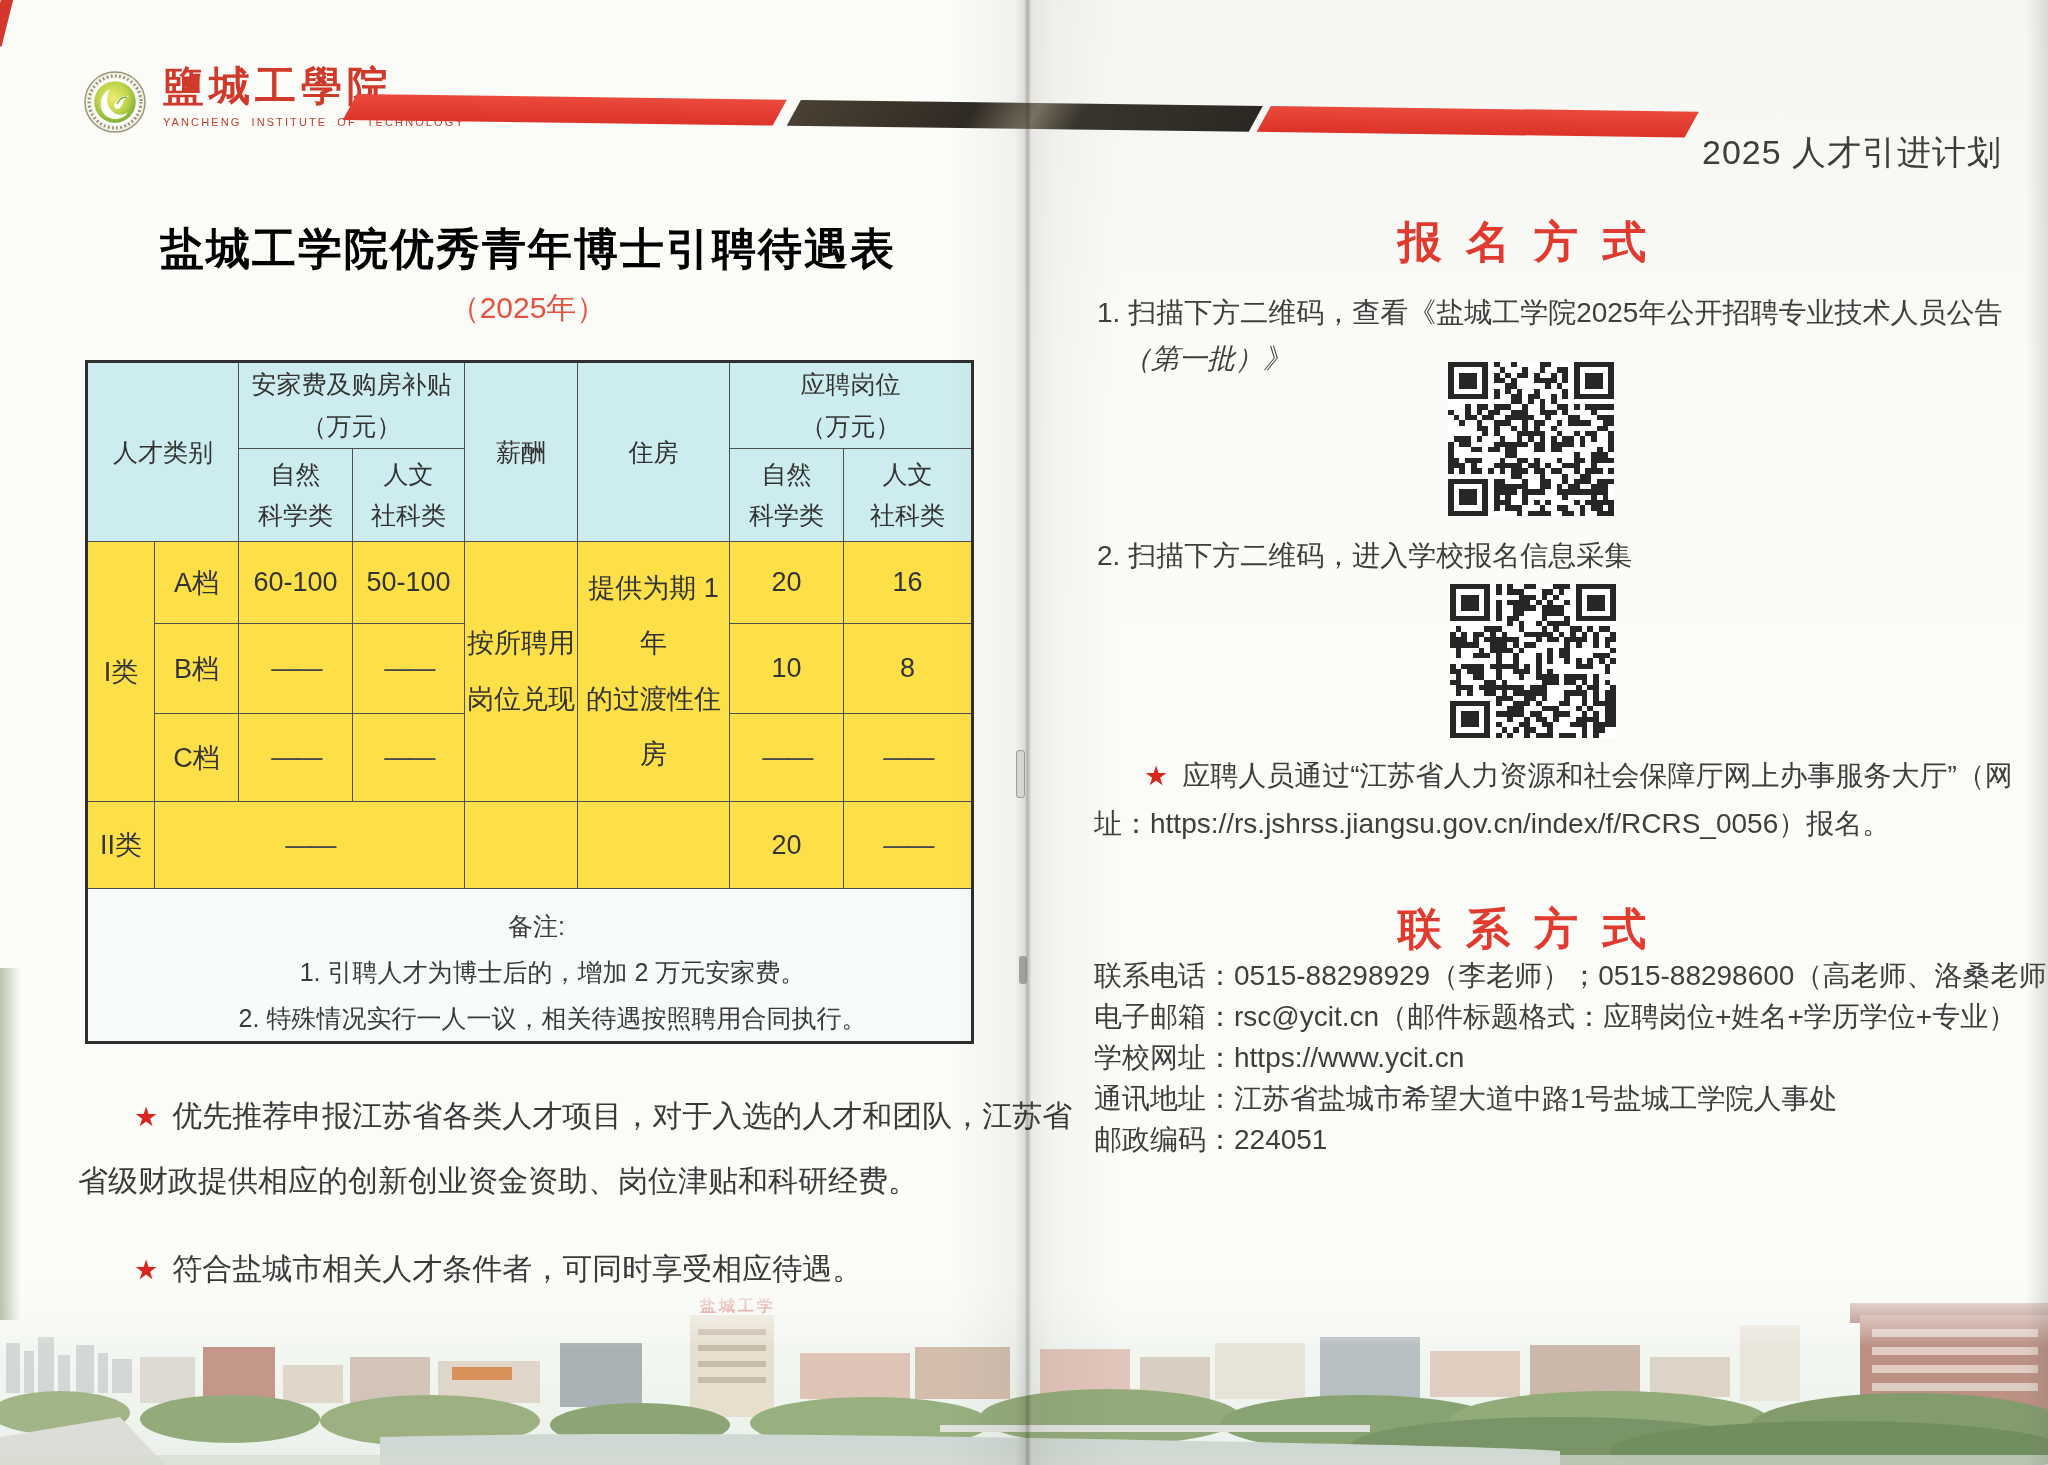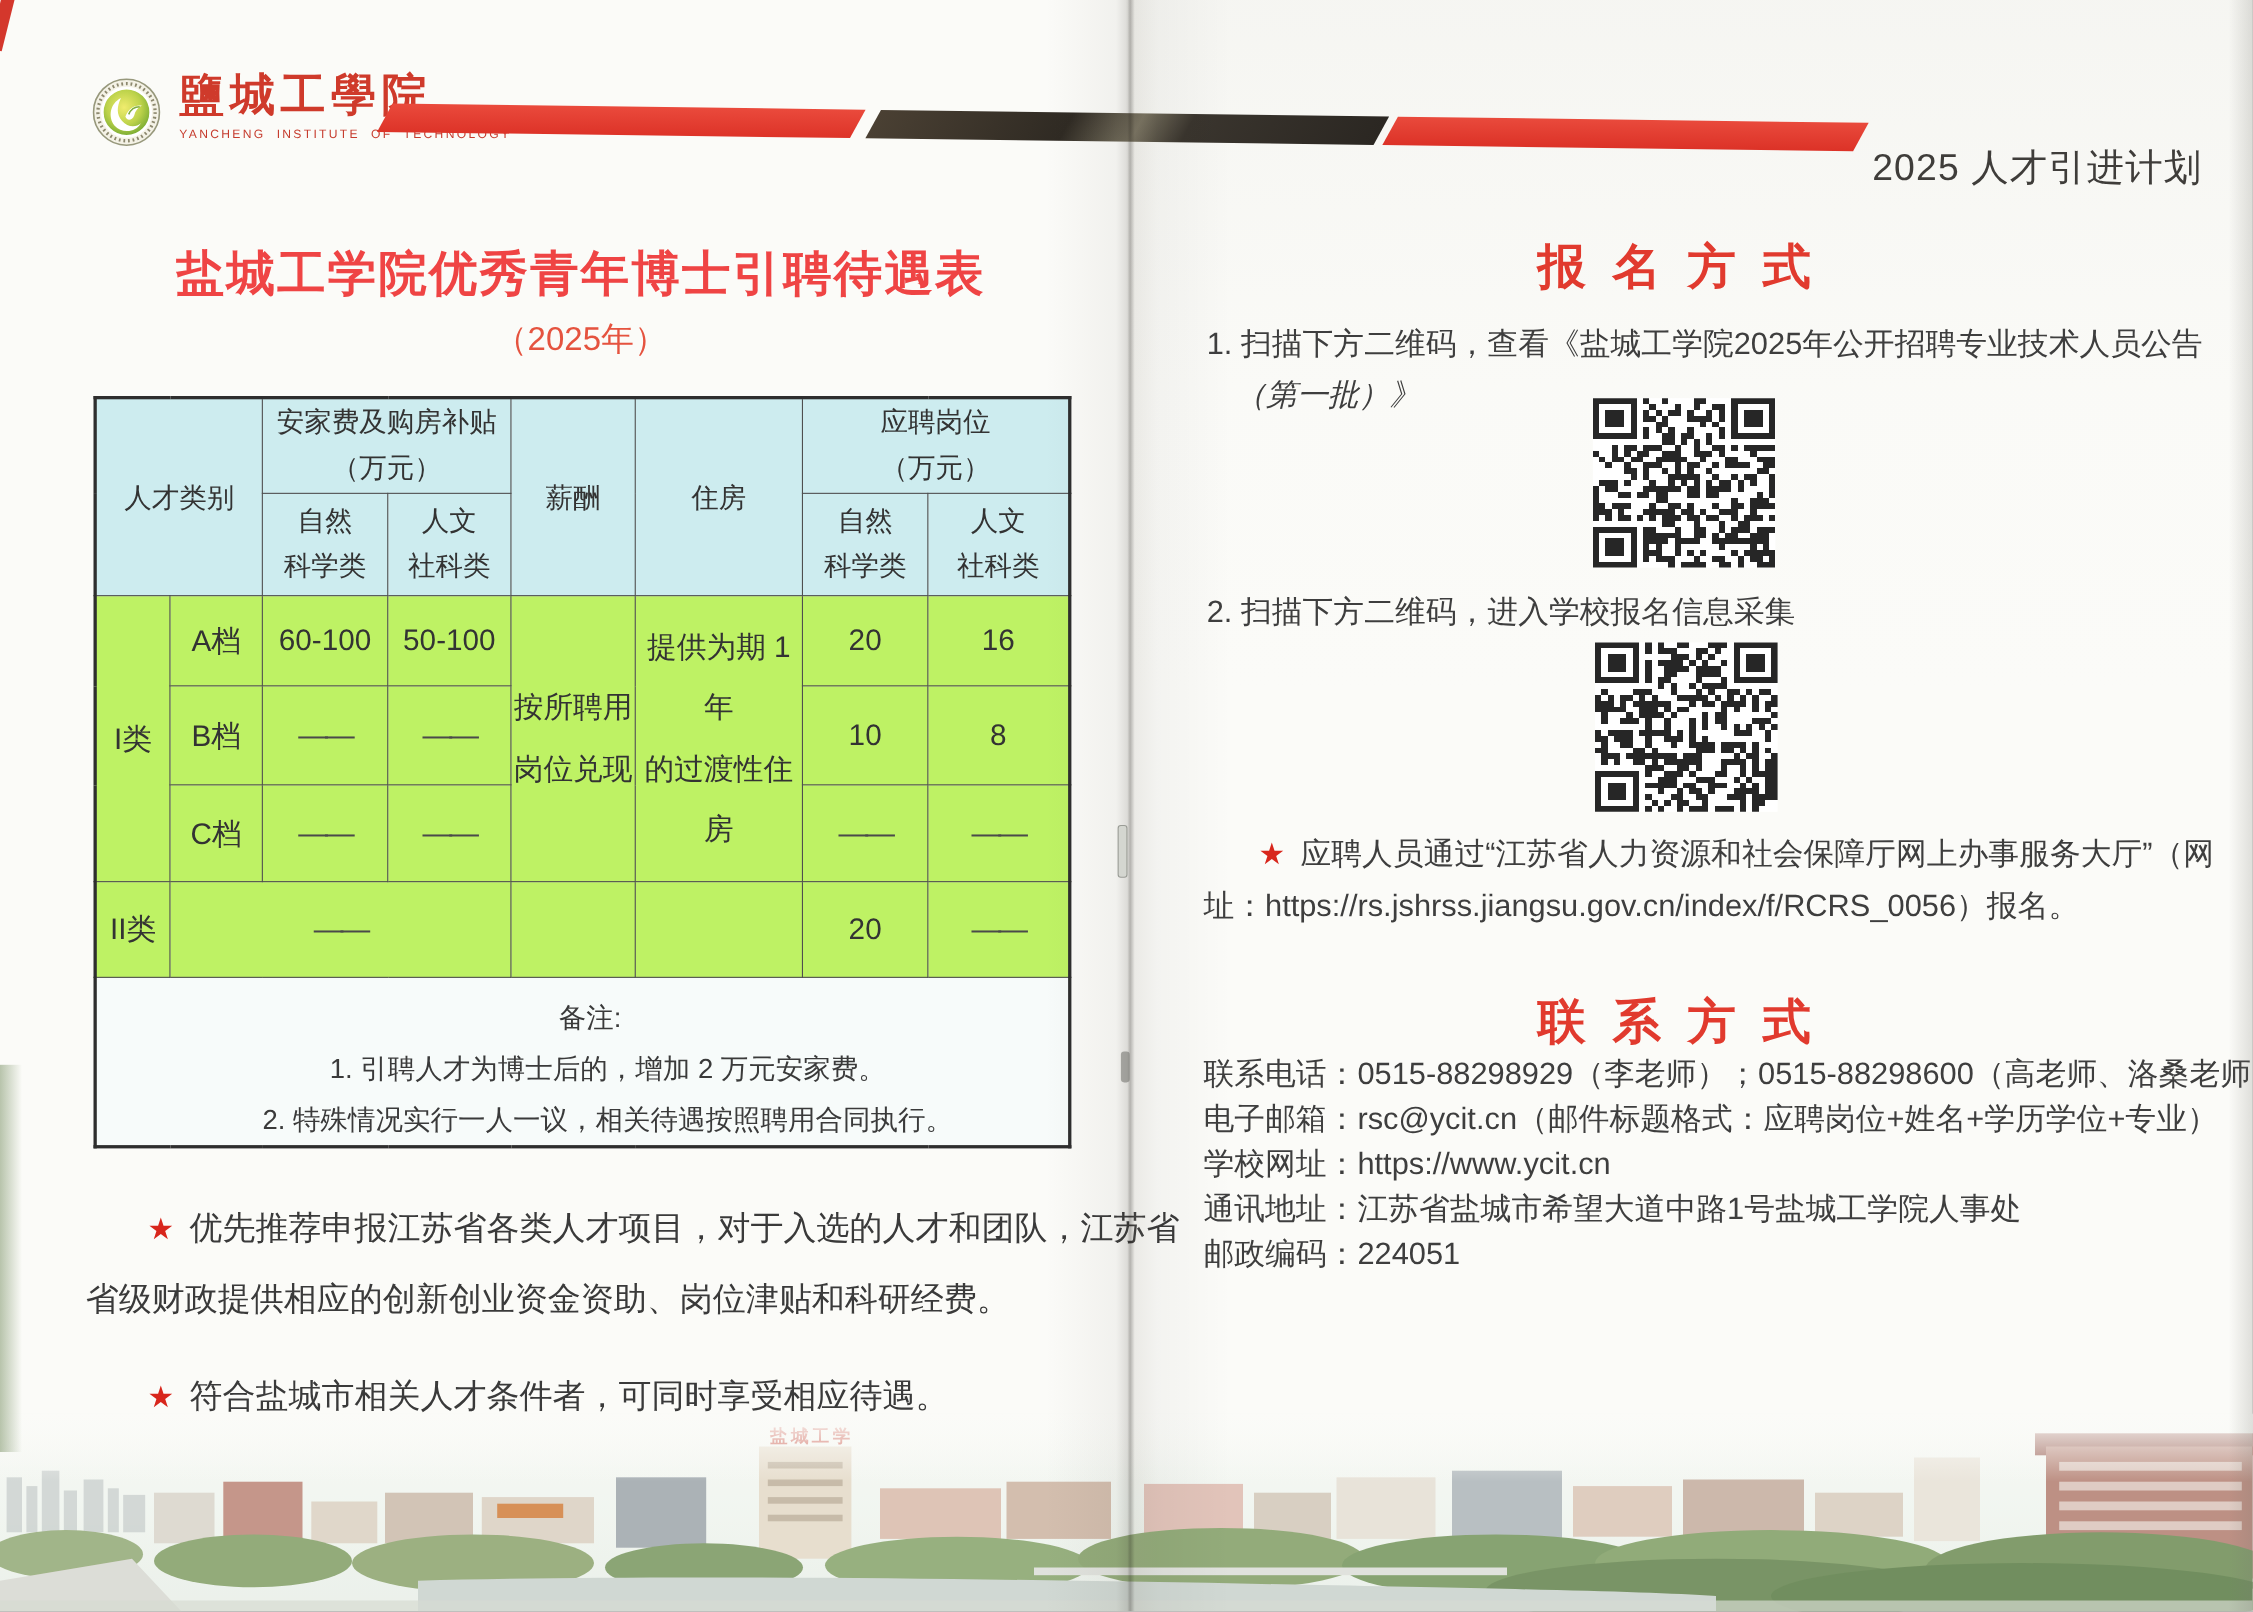--- a/index.html
+++ b/index.html
@@ -17,28 +17,28 @@
              display:flex;align-items:stretch;}
   .seg{height:26px;transform:skewX(-28deg);}
   .seg.r1{width:430px;background:linear-gradient(180deg,#ea4a3c,#dd3328);}
   .seg.dk{width:462px;margin-left:14px;
           background:linear-gradient(90deg,#4a4033,#2f2a23 38%,#77715f 52%,#3a352e 62%,#2b2722);}
   .seg.r2{width:428px;margin-left:8px;background:linear-gradient(180deg,#e94a3c,#dc3227);}
   .header-tag{left:1702px;top:106px;width:320px;font-size:34px;color:#3f3d3a;letter-spacing:1px;margin-top:24px;}
 
   
   .page-title{left:85px;top:220px;width:886px;text-align:center;font-size:44px;font-weight:bold;
-              color:#ef4444;letter-spacing:2px;}
+              color:#000000;letter-spacing:2px;}
   .page-subtitle{left:85px;top:288px;width:886px;text-align:center;font-size:30px;color:#e5533f;}
 
   table.benefits{position:absolute;left:85px;top:360px;border-collapse:collapse;table-layout:fixed;
                  border:3px solid #2e2e2e;font-size:26px;color:#333;}
   table.benefits td{border:1px solid #4f4f4f;text-align:center;vertical-align:middle;padding:0;}
   td.hdr{background:#cdecef;font-size:25px;}
-  td.bdy{background:#bef264;font-size:27px;}
+  td.bdy{background:#fde047;font-size:27px;}
   td.note-cell{background:#f7fbfa;text-align:left;vertical-align:top;font-size:25px;color:#3a3a3a;}
   .cell2l{line-height:1.65;}
   .cellwide{line-height:2.05;}
   .dash{letter-spacing:-.1em;color:#4a4a4a;}
   .note-pad{padding:14px 0 0 14px;line-height:46px;text-align:center;}
   .note-items{padding-left:32px;}
 
   .pbul{font-size:30px;color:#3a3a3a;}
   .star{color:#d8261c;font-size:27px;margin-right:14px;}
 

